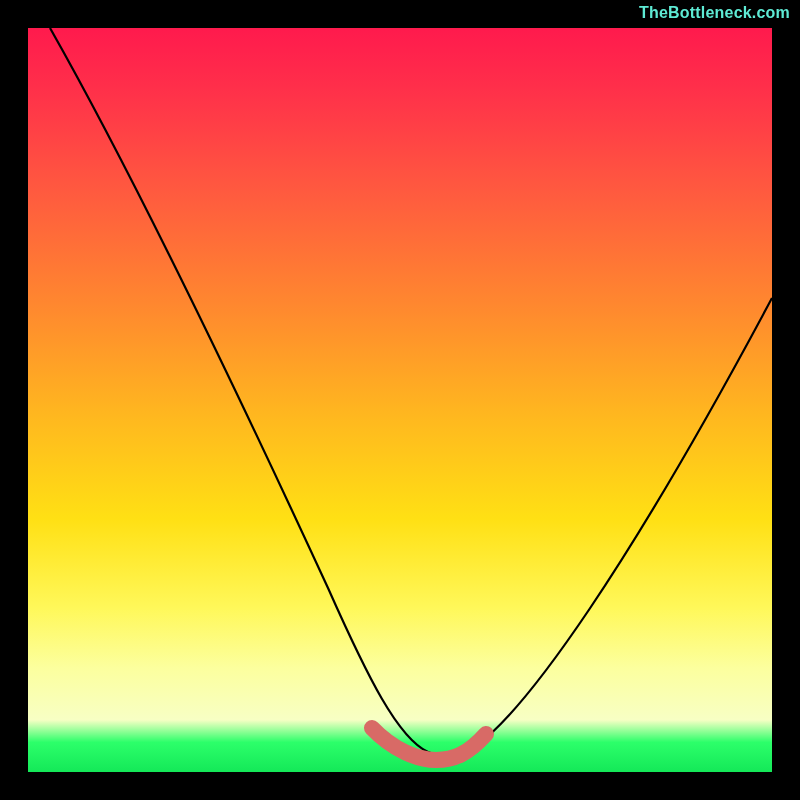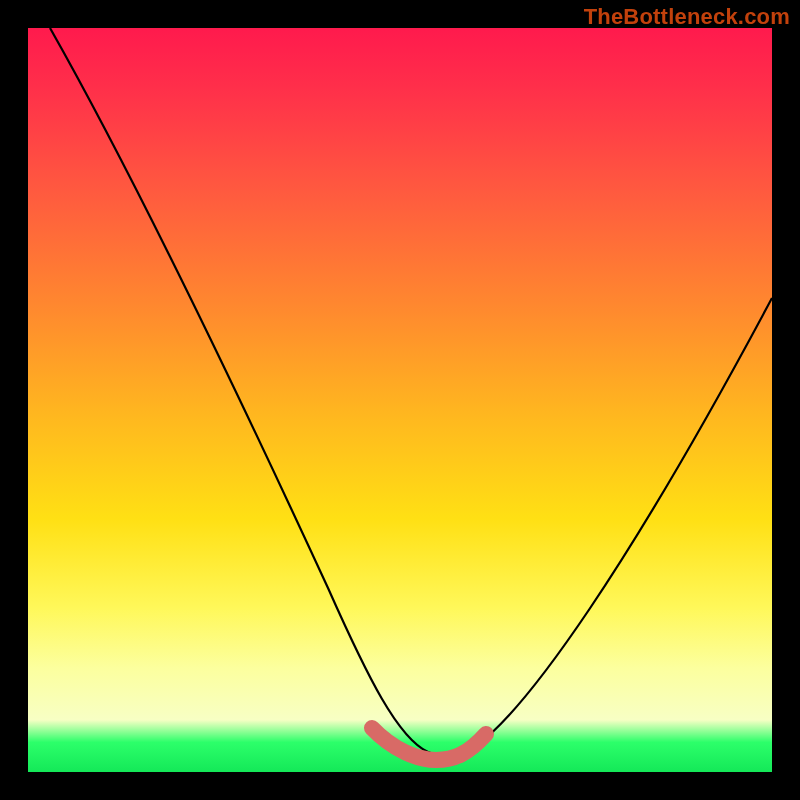--- a/index.html
+++ b/index.html
@@ -14,22 +14,22 @@
   .frame {
     position: relative;
     width: 800px;
     height: 800px;
     background: #000;
   }
   .watermark {
     position: absolute;
     top: 4px;
     right: 10px;
-    color: #c2410c;
-    font-size: 22px;
+    color: #5eead4;
+    font-size: 16px;
     font-weight: 600;
     letter-spacing: 0.2px;
     z-index: 5;
   }
   .plot-area {
     position: absolute;
     left: 28px;
     top: 28px;
     width: 744px;
     height: 744px;

